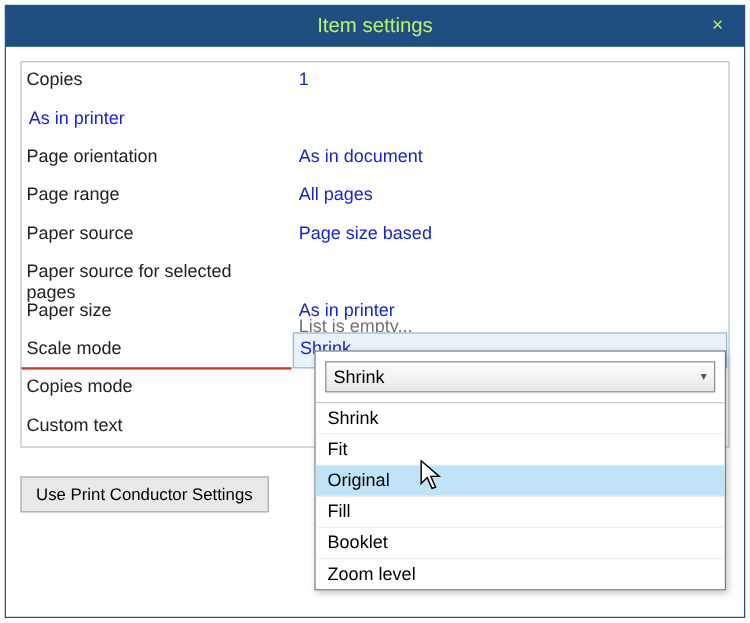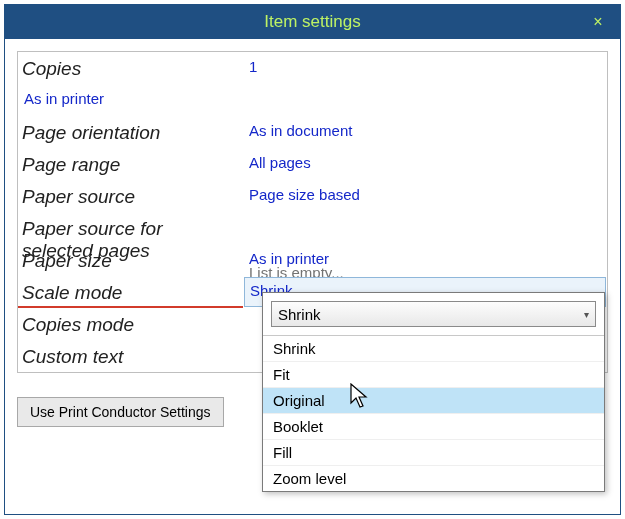--- a/index.html
+++ b/index.html
@@ -55,22 +55,21 @@
   .row {
     display: flex;
     height: 32px;
     align-items: stretch;
   }
   .row + .row { }
   .cell-label {
     width: 225px;
     padding: 6px 6px 6px 4px;
     color: #222;
-    font-size: 19px;
-    font-style: italic;
+    font-size: 15px;
   }
   .cell-value {
     flex: 1;
     padding: 6px 6px 6px 6px;
     color: #1427c9;
     font-size: 15px;
     cursor: pointer;
   }
   .cell-value.empty { color: #737373; font-style: normal; margin-top: 46px; }
   .row.selected .cell-label {
@@ -228,21 +227,21 @@
   <div class="popup-pad">
     <div class="combo">
       <span>Shrink</span>
       <span class="caret">▾</span>
     </div>
   </div>
   <div class="options" id="options">
       <div class="opt">Shrink</div>
       <div class="opt">Fit</div>
       <div class="opt highlight">Original</div>
+      <div class="opt">Fill</div>
       <div class="opt">Booklet</div>
-      <div class="opt">Fill</div>
       <div class="opt">Zoom level</div>
     </div>
 </div>
 
 <svg class="cursor" width="22" height="28" viewBox="0 0 22 28">
   <path d="M1 1 L1 20 L6 15 L10 24 L13 23 L9 14 L16 14 Z" fill="#fff" stroke="#000" stroke-width="1.2"></path>
 </svg>
 
 </body></html>

